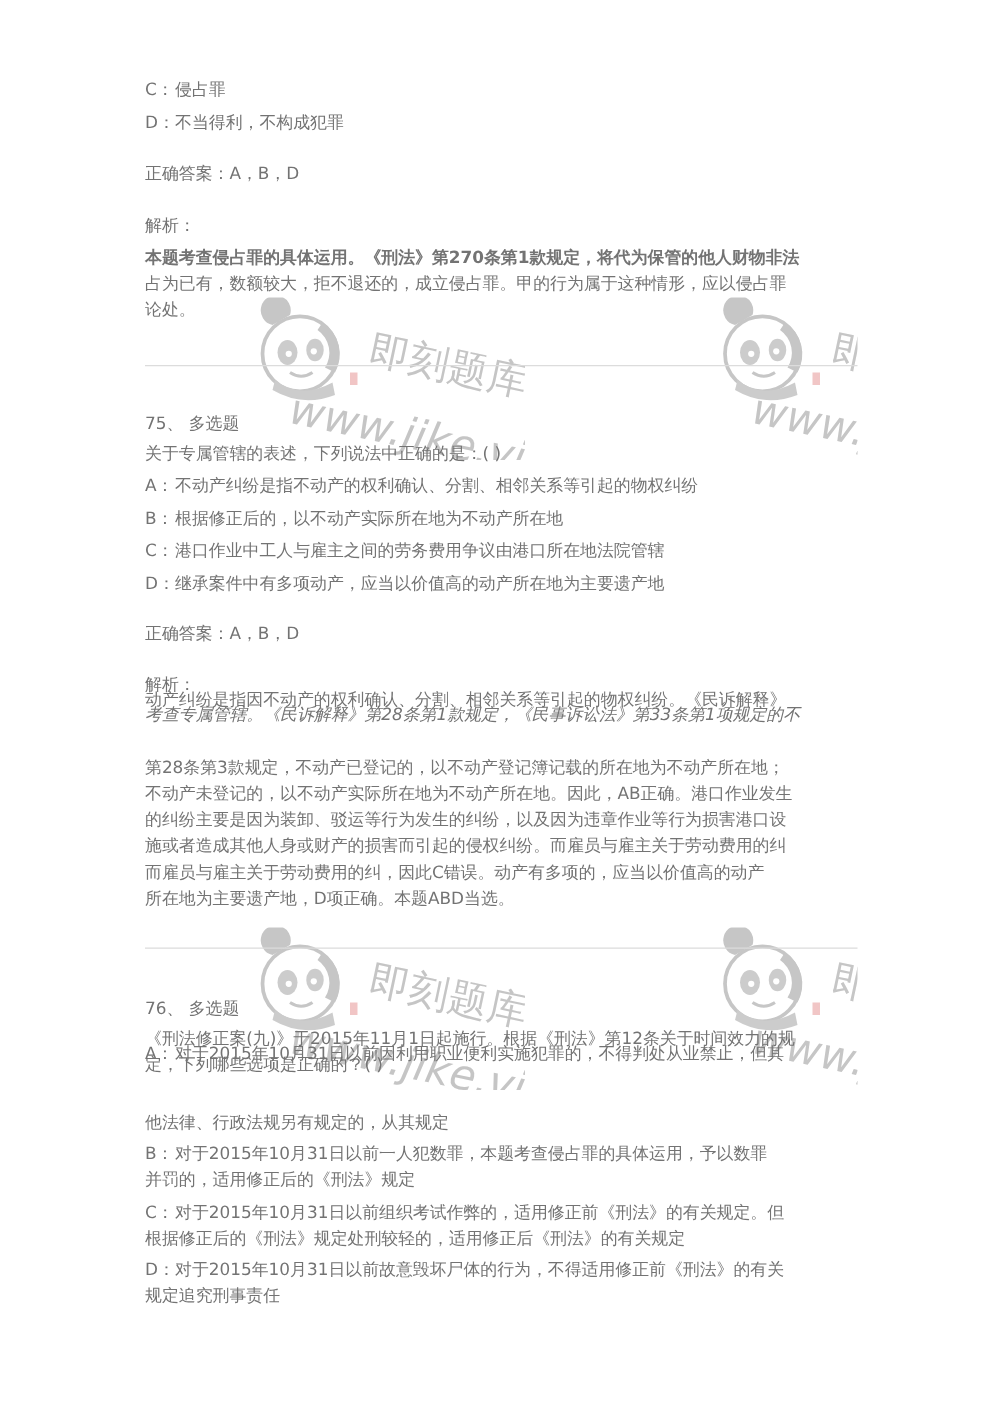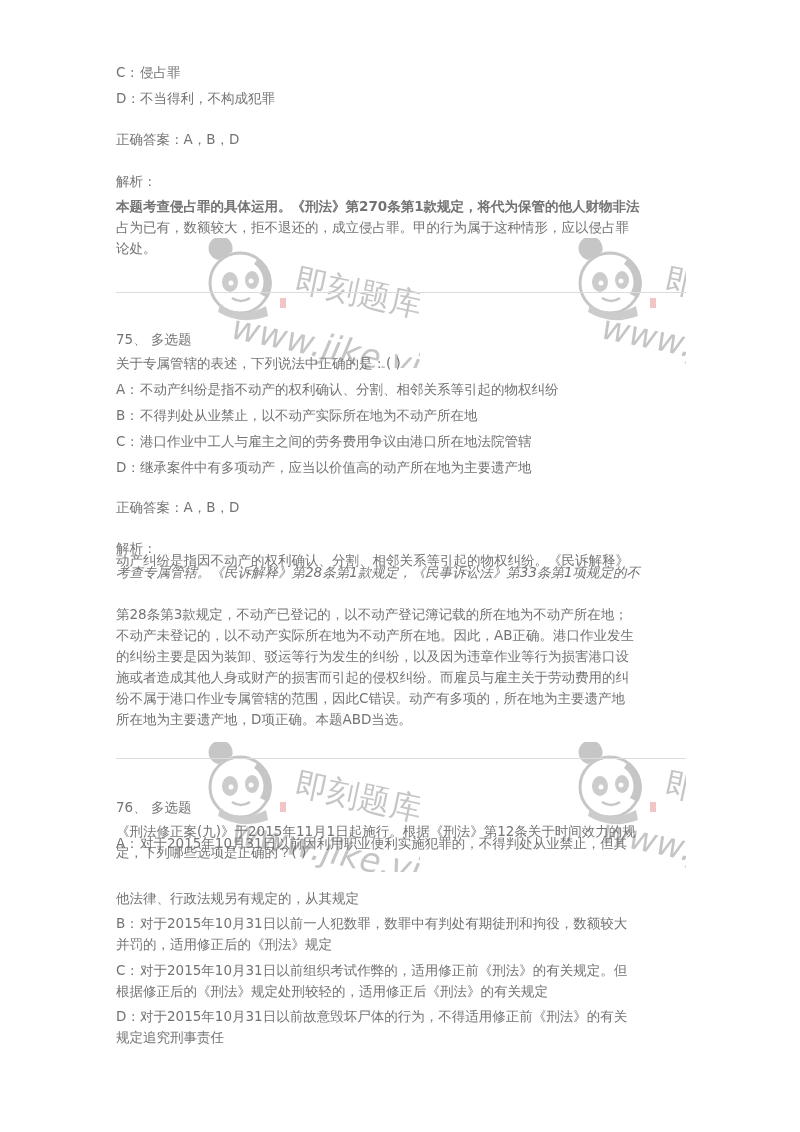--- a/index.html
+++ b/index.html
@@ -153,56 +153,56 @@
 
   <section>
     <div class="line" style="top:329px;">
       <span>75、</span>&nbsp;<span>多选题</span>
     </div>
     <div class="line" style="top:353px;">关于专属管辖的表述，下列说法中正确的是：( )</div>
     <div class="line" style="top:379px;">
       <span class="opt-key">A：</span><span>不动产纠纷是指不动产的权利确认、分割、相邻关系等引起的物权纠纷</span>
     </div>
     <div class="line" style="top:405px;">
-      <span class="opt-key">B：</span><span>不得判处从业禁止，以不动产实际所在地为不动产所在地</span>
+      <span class="opt-key">B：</span><span>根据修正后的，以不动产实际所在地为不动产所在地</span>
     </div>
     <div class="line" style="top:431px;">
       <span class="opt-key">C：</span><span>港口作业中工人与雇主之间的劳务费用争议由港口所在地法院管辖</span>
     </div>
     <div class="line" style="top:457px;">
       <span class="opt-key">D：</span><span>继承案件中有多项动产，应当以价值高的动产所在地为主要遗产地</span>
     </div>
     <div class="line" style="top:497px;">
       <span>正确答案：</span><span>A，B，D</span>
     </div>
     <div class="line" style="top:538px;">解析：</div>
     <div class="line" style="top:562px;font-style:italic;">考查专属管辖。《民诉解释》第28条第1款规定，《民事诉讼法》第33条第1项规定的不</div>
     <div class="line" style="top:550px;">动产纠纷是指因不动产的权利确认、分割、相邻关系等引起的物权纠纷。《民诉解释》</div>
     <div class="line" style="top:604px;">第28条第3款规定，不动产已登记的，以不动产登记簿记载的所在地为不动产所在地；</div>
     <div class="line" style="top:625px;">不动产未登记的，以不动产实际所在地为不动产所在地。因此，AB正确。港口作业发生</div>
     <div class="line" style="top:646px;text-align:center;">的纠纷主要是因为装卸、驳运等行为发生的纠纷，以及因为违章作业等行为损害港口设</div>
     <div class="line" style="top:667px;">施或者造成其他人身或财产的损害而引起的侵权纠纷。而雇员与雇主关于劳动费用的纠</div>
-    <div class="line" style="top:688px;">纷不属于港口作业专属管辖的范围，因此C错误。动产有多项的，所在地为主要遗产地</div>
+    <div class="line" style="top:688px;">而雇员与雇主关于劳动费用的纠，因此C错误。动产有多项的，应当以价值高的动产</div>
     <div class="line" style="top:709px;text-align:center;">所在地为主要遗产地，D项正确。本题ABD当选。</div>
   </section>
 
   <section>
     <div class="line" style="top:797px;">
       <span>76、</span>&nbsp;<span>多选题</span>
     </div>
     <div class="line" style="top:821px;">《刑法修正案(九)》于2015年11月1日起施行。根据《刑法》第12条关于时间效力的规</div>
     <div class="line" style="top:842px;">定，下列哪些选项是正确的？( )</div>
 
     <div class="line" style="top:833px;">
       <span class="opt-key">A：</span><span>对于2015年10月31日以前因利用职业便利实施犯罪的，不得判处从业禁止，但其</span>
     </div>
     <div class="line" style="top:888px;">他法律、行政法规另有规定的，从其规定</div>
 
     <div class="line" style="top:913px;">
-      <span class="opt-key">B：</span><span>对于2015年10月31日以前一人犯数罪，数罪中有判处有期徒刑和拘役，数额较大</span>
+      <span class="opt-key">B：</span><span>对于2015年10月31日以前一人犯数罪，本题考查侵占罪的具体运用，予以数罪</span>
     </div>
     <div class="line" style="top:934px;">并罚的，适用修正后的《刑法》规定</div>
 
     <div class="line" style="top:960px;">
       <span class="opt-key">C：</span><span>对于2015年10月31日以前组织考试作弊的，适用修正前《刑法》的有关规定。但</span>
     </div>
     <div class="line" style="top:981px;">根据修正后的《刑法》规定处刑较轻的，适用修正后《刑法》的有关规定</div>
 
     <div class="line" style="top:1006px;">
       <span class="opt-key">D：</span><span>对于2015年10月31日以前故意毁坏尸体的行为，不得适用修正前《刑法》的有关</span>

